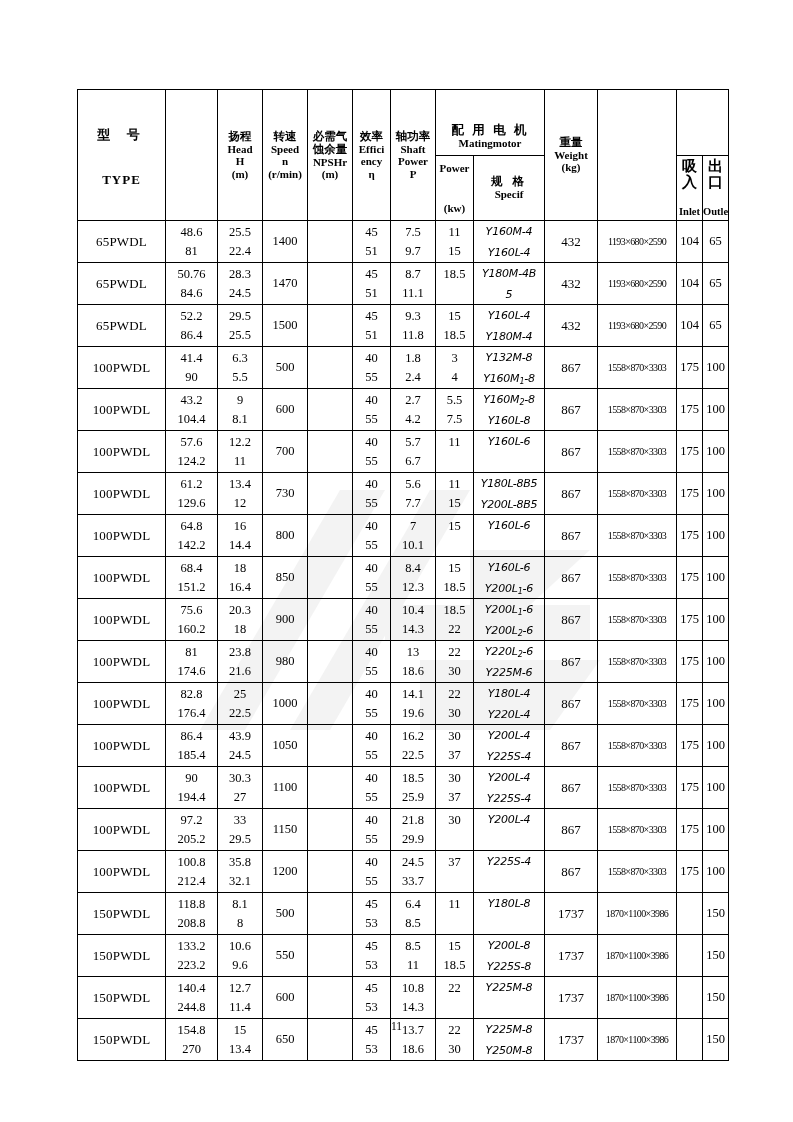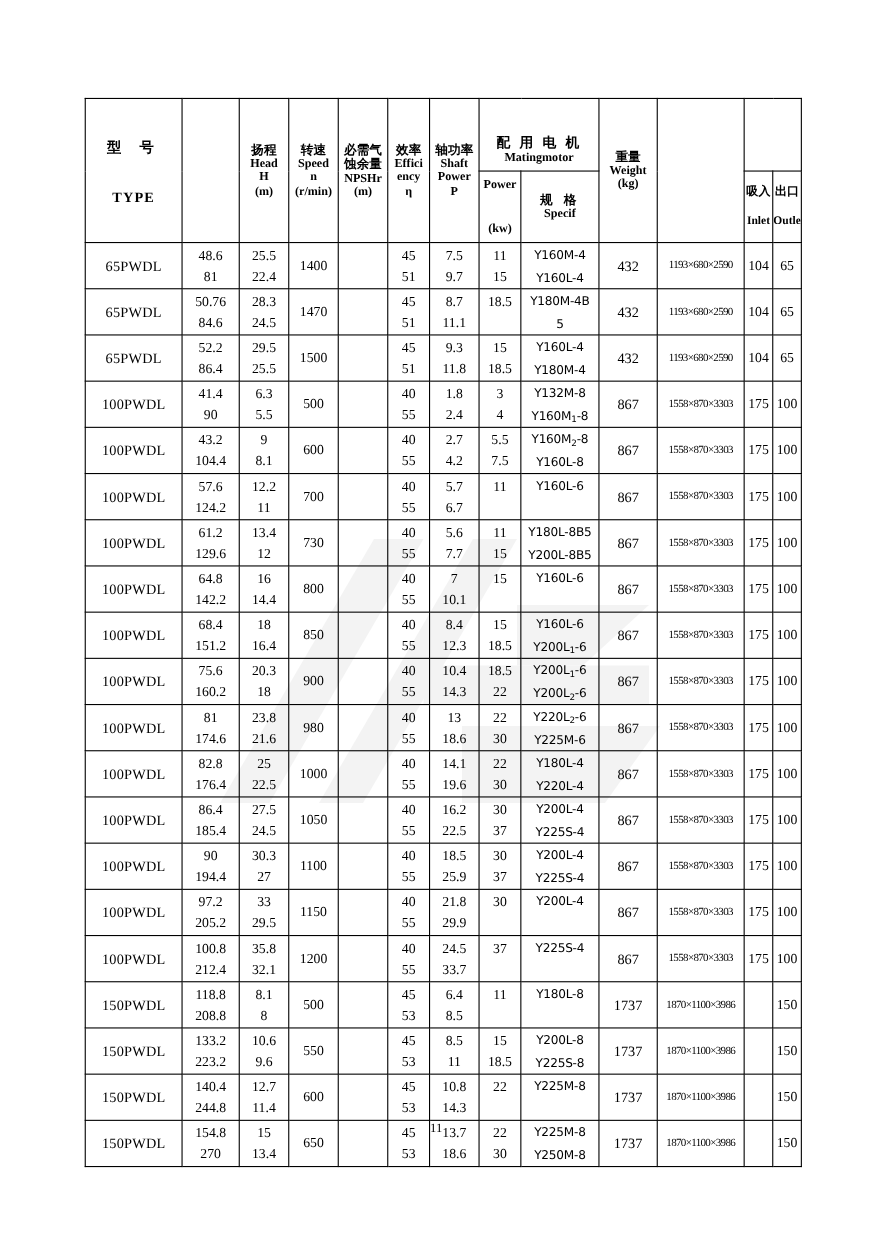--- a/index.html
+++ b/index.html
@@ -125,23 +125,23 @@
   .hdr-blank { height: 98px; }
 
   .inlet-outlet-head {
     height: 33px;
     font-size: 10.5px;
     line-height: 1.05;
     padding-top: 2px;
     overflow: hidden;
   }
   .io-cn {
-    font-family: Liberation Sans, sans-serif;
+    font-family: Liberation Serif, serif;
     font-weight: bold;
-    font-size: 11px;
+    font-size: 15px;
     display: block;
   }
   .io-en {
     display: block;
     font-size: 10.5px;
     font-weight: bold;
     margin-top: 15px;
   }
 
   
@@ -166,20 +166,21 @@
   }
   .dual span { display: block; line-height: 1.0; }
   .dual .v-top { margin-top: 1px; }
   .dual .v-bot { margin-bottom: 1px; }
 
   .motor-spec {
     font-family: "DejaVu Sans", sans-serif;
     font-size: 11px;
     font-weight: normal;
     letter-spacing: -0.2px;
+    font-style: italic;
   }
   .motor-spec .dual { height: 38px; }
   .motor-spec sub {
     font-size: 8px;
     vertical-align: baseline;
     position: relative;
     top: 2px;
   }
 
   .dim-cell {
@@ -864,21 +865,21 @@
           <tr>
             <td class="row-cell type-cell">100PWDL</td>
             <td class="row-cell ">
               <div class="dual">
                 <span class="v-top">86.4</span>
                 <span class="v-bot">185.4</span>
               </div>
             </td>
             <td class="row-cell ">
               <div class="dual">
-                <span class="v-top">27.5</span>
+                <span class="v-top">43.9</span>
                 <span class="v-bot">24.5</span>
               </div>
             </td>
             <td class="row-cell single-v">1050</td>
             <td class="row-cell npshr-cell"></td>
             <td class="row-cell ">
               <div class="dual">
                 <span class="v-top">40</span>
                 <span class="v-bot">55</span>
               </div>

